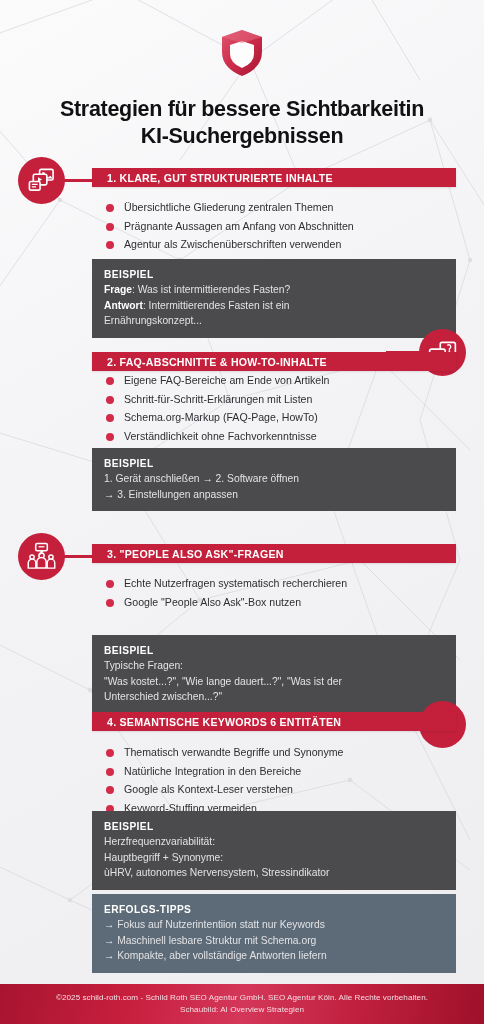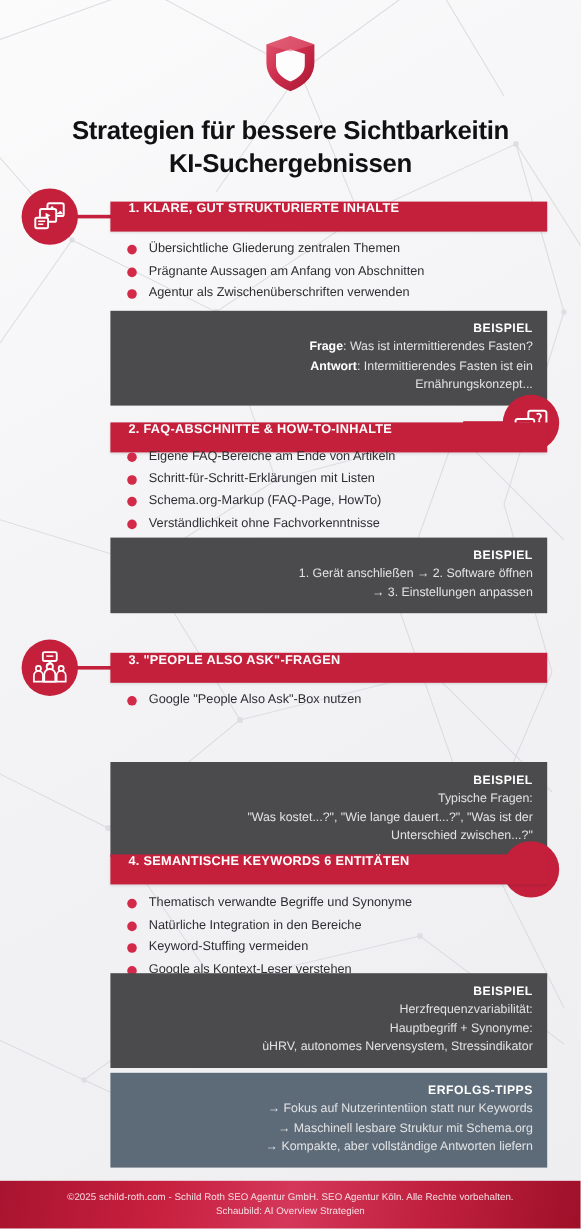--- a/index.html
+++ b/index.html
@@ -55,24 +55,24 @@
     color: #111113;
     letter-spacing: -0.3px;
     line-height: 27px;
   }
 
   
   .section { position: absolute; left: 0; width: 484px; }
 
   .band {
     position: absolute;
-    height: 25px;
+    height: 19px;
     background: #c4203c;
     display: flex;
-    align-items: flex-start;
+    align-items: center;
     box-shadow: 0 1px 2px rgba(0,0,0,0.10);
   }
   .band.left  { left: 92px; right: 28px; }
   .band.right { left: 92px; right: 28px; }
   .band-label {
     color: #ffffff;
     font-size: 10.6px;
     font-weight: bold;
     letter-spacing: 0.25px;
     padding-left: 15px;
@@ -117,22 +117,22 @@
   .bullet-text {
     font-size: 10.6px;
     color: #2e2e32;
     line-height: 15px;
   }
 
   .example {
     position: absolute;
     left: 92px; right: 28px;
     background: #4b4b4d;
-    padding: 8px 12px 9px 4px;
-    text-align: right;
+    padding: 8px 12px 9px 12px;
+    text-align: left;
   }
   .example.tips { background: #5d6b78; }
   .ex-title {
     color: #ffffff;
     font-size: 10.2px;
     font-weight: bold;
     letter-spacing: 0.4px;
     line-height: 15px;
   }
   .ex-line {
@@ -318,20 +318,24 @@
           <circle cx="24.8" cy="15.6" r="2.2" fill="none" stroke="#ffffff" stroke-width="1.5"></circle>
           <path d="M20.9 27 V21.6 a3.9 3.9 0 0 1 7.8 0 V27 Z" fill="#c4203c" stroke="#ffffff" stroke-width="1.5"></path>
         </svg>
       </div>
       <div class="band left" style="top:544px;">
         <span class="band-label">3. "PEOPLE ALSO ASK"-FRAGEN</span>
       </div>
       <div class="bullets" style="top:576px;">
         <div class="bullet">
           <span class="dot"></span>
+          <span class="bullet-text">Echte Nutzerfragen systematisch recherchieren</span>
+        </div>
+        <div class="bullet">
+          <span class="dot"></span>
           <span class="bullet-text">Google "People Also Ask"-Box nutzen</span>
         </div>
       </div>
       <div class="example" style="top:635px;">
         <div class="ex-title">BEISPIEL</div>
         <div class="ex-line">Typische Fragen:</div>
         <div class="ex-line">"Was kostet...?", "Wie lange dauert...?", "Was ist der</div>
         <div class="ex-line">Unterschied zwischen...?"</div>
       </div>
     </div>
@@ -356,25 +360,25 @@
         <div class="bullet">
           <span class="dot"></span>
           <span class="bullet-text">Thematisch verwandte Begriffe und Synonyme</span>
         </div>
         <div class="bullet">
           <span class="dot"></span>
           <span class="bullet-text">Natürliche Integration in den Bereiche</span>
         </div>
         <div class="bullet">
           <span class="dot"></span>
+          <span class="bullet-text">Google als Kontext-Leser verstehen</span>
+        </div>
+        <div class="bullet">
+          <span class="dot"></span>
           <span class="bullet-text">Keyword-Stuffing vermeiden</span>
-        </div>
-        <div class="bullet">
-          <span class="dot"></span>
-          <span class="bullet-text">Google als Kontext-Leser verstehen</span>
         </div>
       </div>
       <div class="example" style="top:811px;">
         <div class="ex-title">BEISPIEL</div>
         <div class="ex-line">Herzfrequenzvariabilität:</div>
         <div class="ex-line">Hauptbegriff + Synonyme:</div>
         <div class="ex-line">ùHRV, autonomes Nervensystem, Stressindikator</div>
       </div>
     </div>
 

